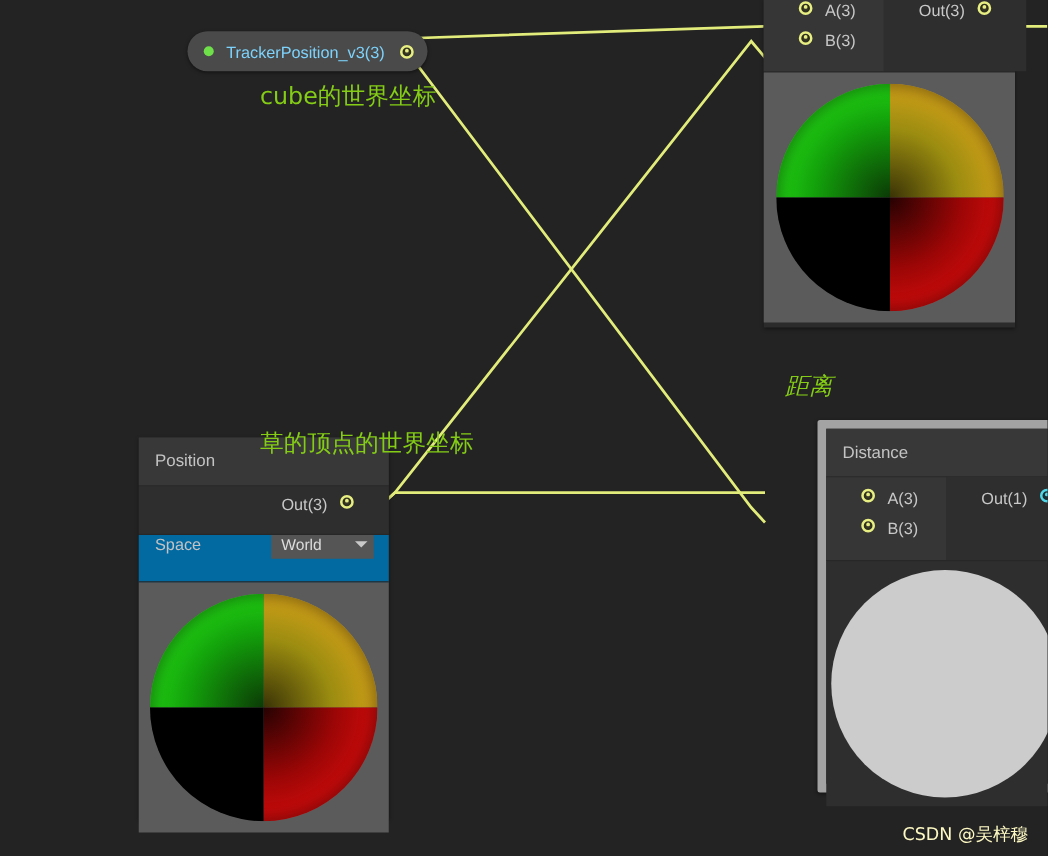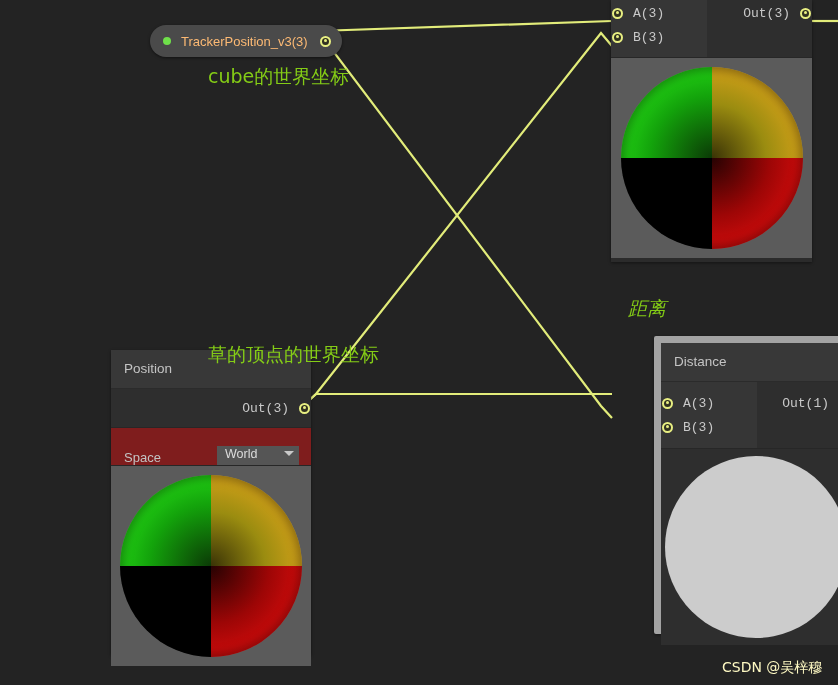--- a/index.html
+++ b/index.html
@@ -61,25 +61,24 @@
   }
   .ports-out {
     background: #2e2e2e;
     flex: 1 1 auto;
     box-sizing: border-box;
     padding: 9px 0 9px 0;
     text-align: right;
   }
   .port-row {
     display: flex;
-    align-items: center;
+    align-items: flex-start;
     height: 24px;
-    padding: 0 1px;
-    box-sizing: border-box;
-    font-family: Liberation Mono, monospace;
+    padding: 0 28px;
+    box-sizing: border-box;
   }
   .port-row.out { justify-content: flex-end; }
   .port-label {
     color: #c8c8c8;
     font-size: 13px;
     white-space: nowrap;
   }
   .port-dot {
     width: 11px;
     height: 11px;
@@ -162,21 +161,21 @@
     box-shadow: 0 1px 3px rgba(0,0,0,.5);
   }
   .pill-dot {
     width: 8px; height: 8px;
     border-radius: 50%;
     background: #6fe04a;
     margin-right: 10px;
     flex: 0 0 auto;
   }
   .pill-label {
-    color: #fdba74;
+    color: #7dd3fc;
     font-size: 13px;
     white-space: nowrap;
     margin-right: 12px;
   }
 
   
   .annot {
     position: absolute;
     z-index: 4;
     color: #84cc16;
@@ -197,25 +196,25 @@
   
   .selected {
     border: 7px solid #a3a3a3;
     border-radius: 2px;
     margin-left: 44px;
   }
 
   
   .field-row {
     display: flex;
-    align-items: flex-end;
+    align-items: flex-start;
     height: 38px;
     padding: 0 12px 0 13px;
     box-sizing: border-box;
-    background: #7f1d1d;
+    background: #0369a1;
     border-bottom: 1px solid #272727;
   }
   .field-label {
     color: #c3c3c3;
     font-size: 13px;
     flex: 1 1 auto;
   }
   .dropdown {
     width: 82px;
     height: 19px;

